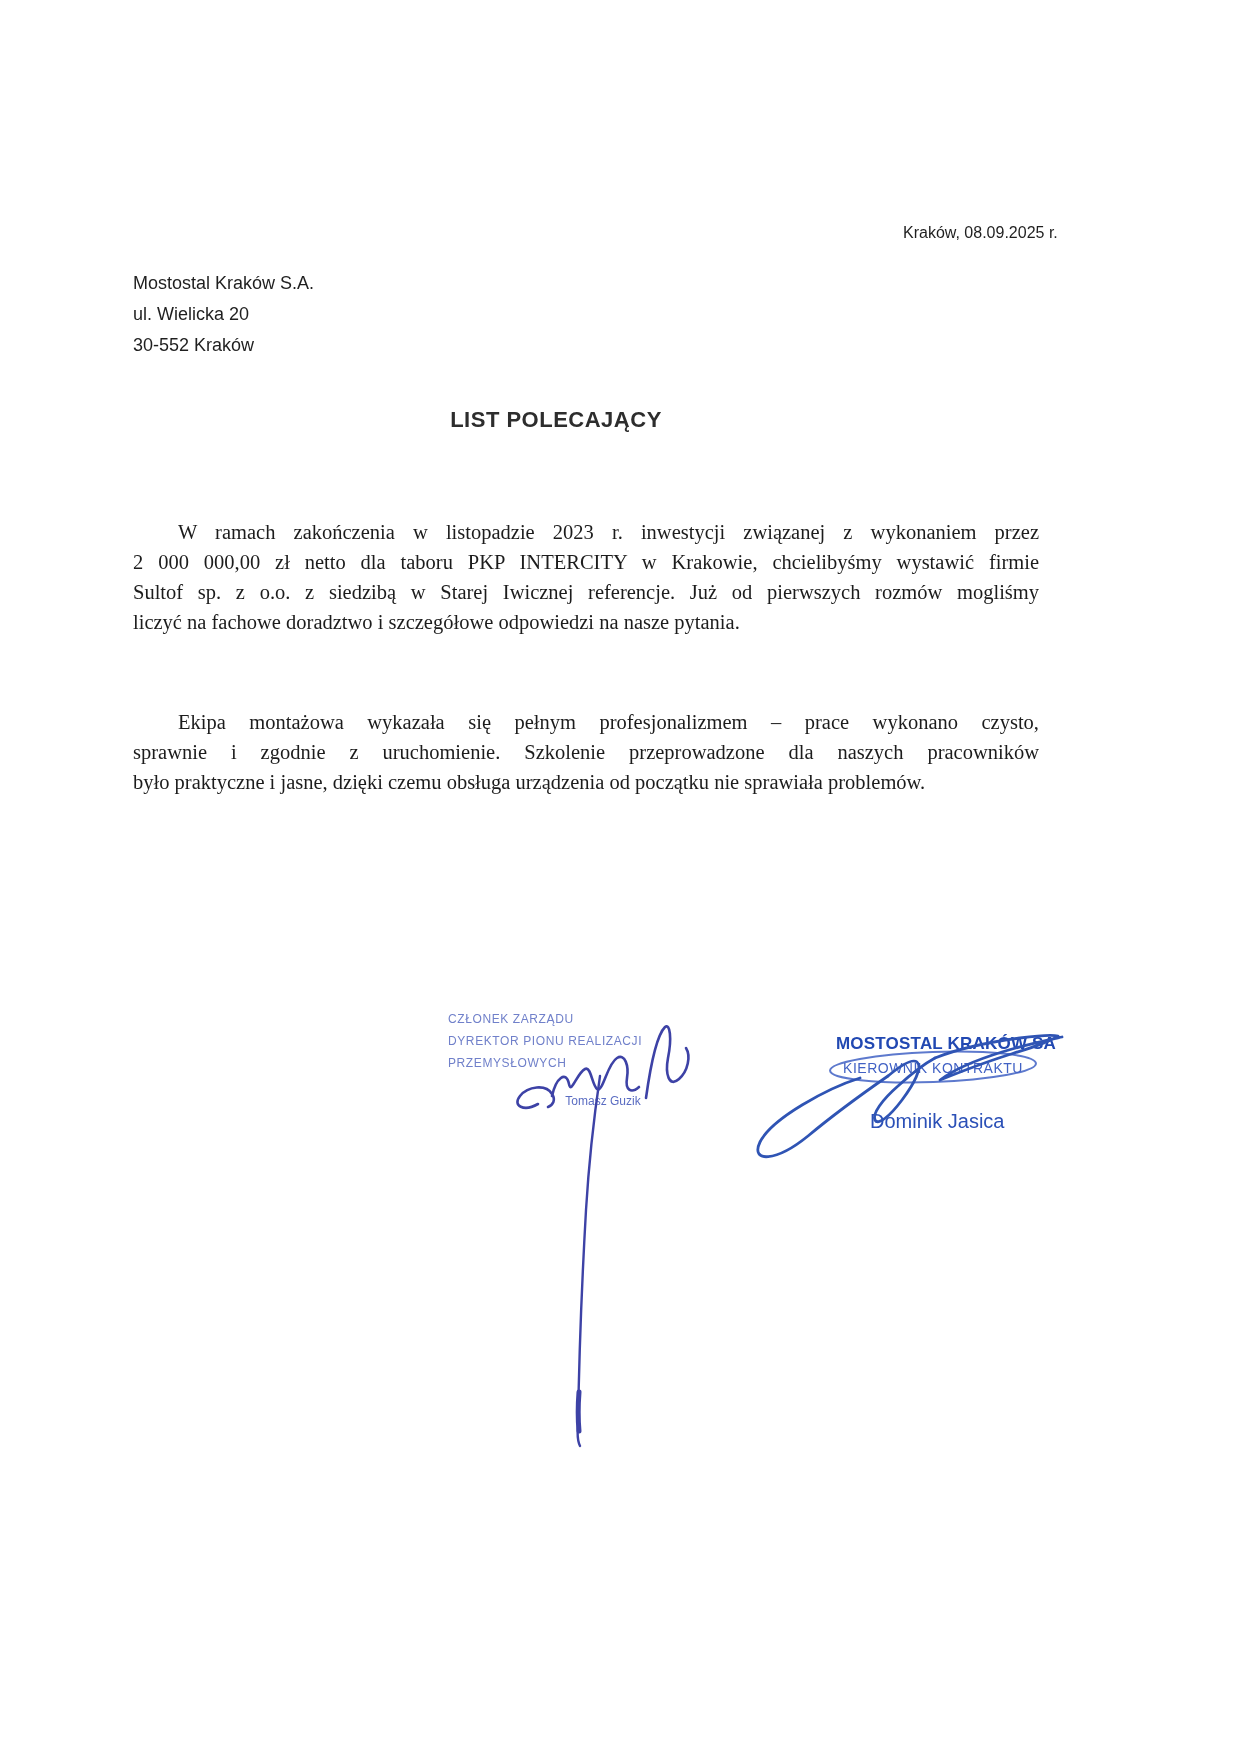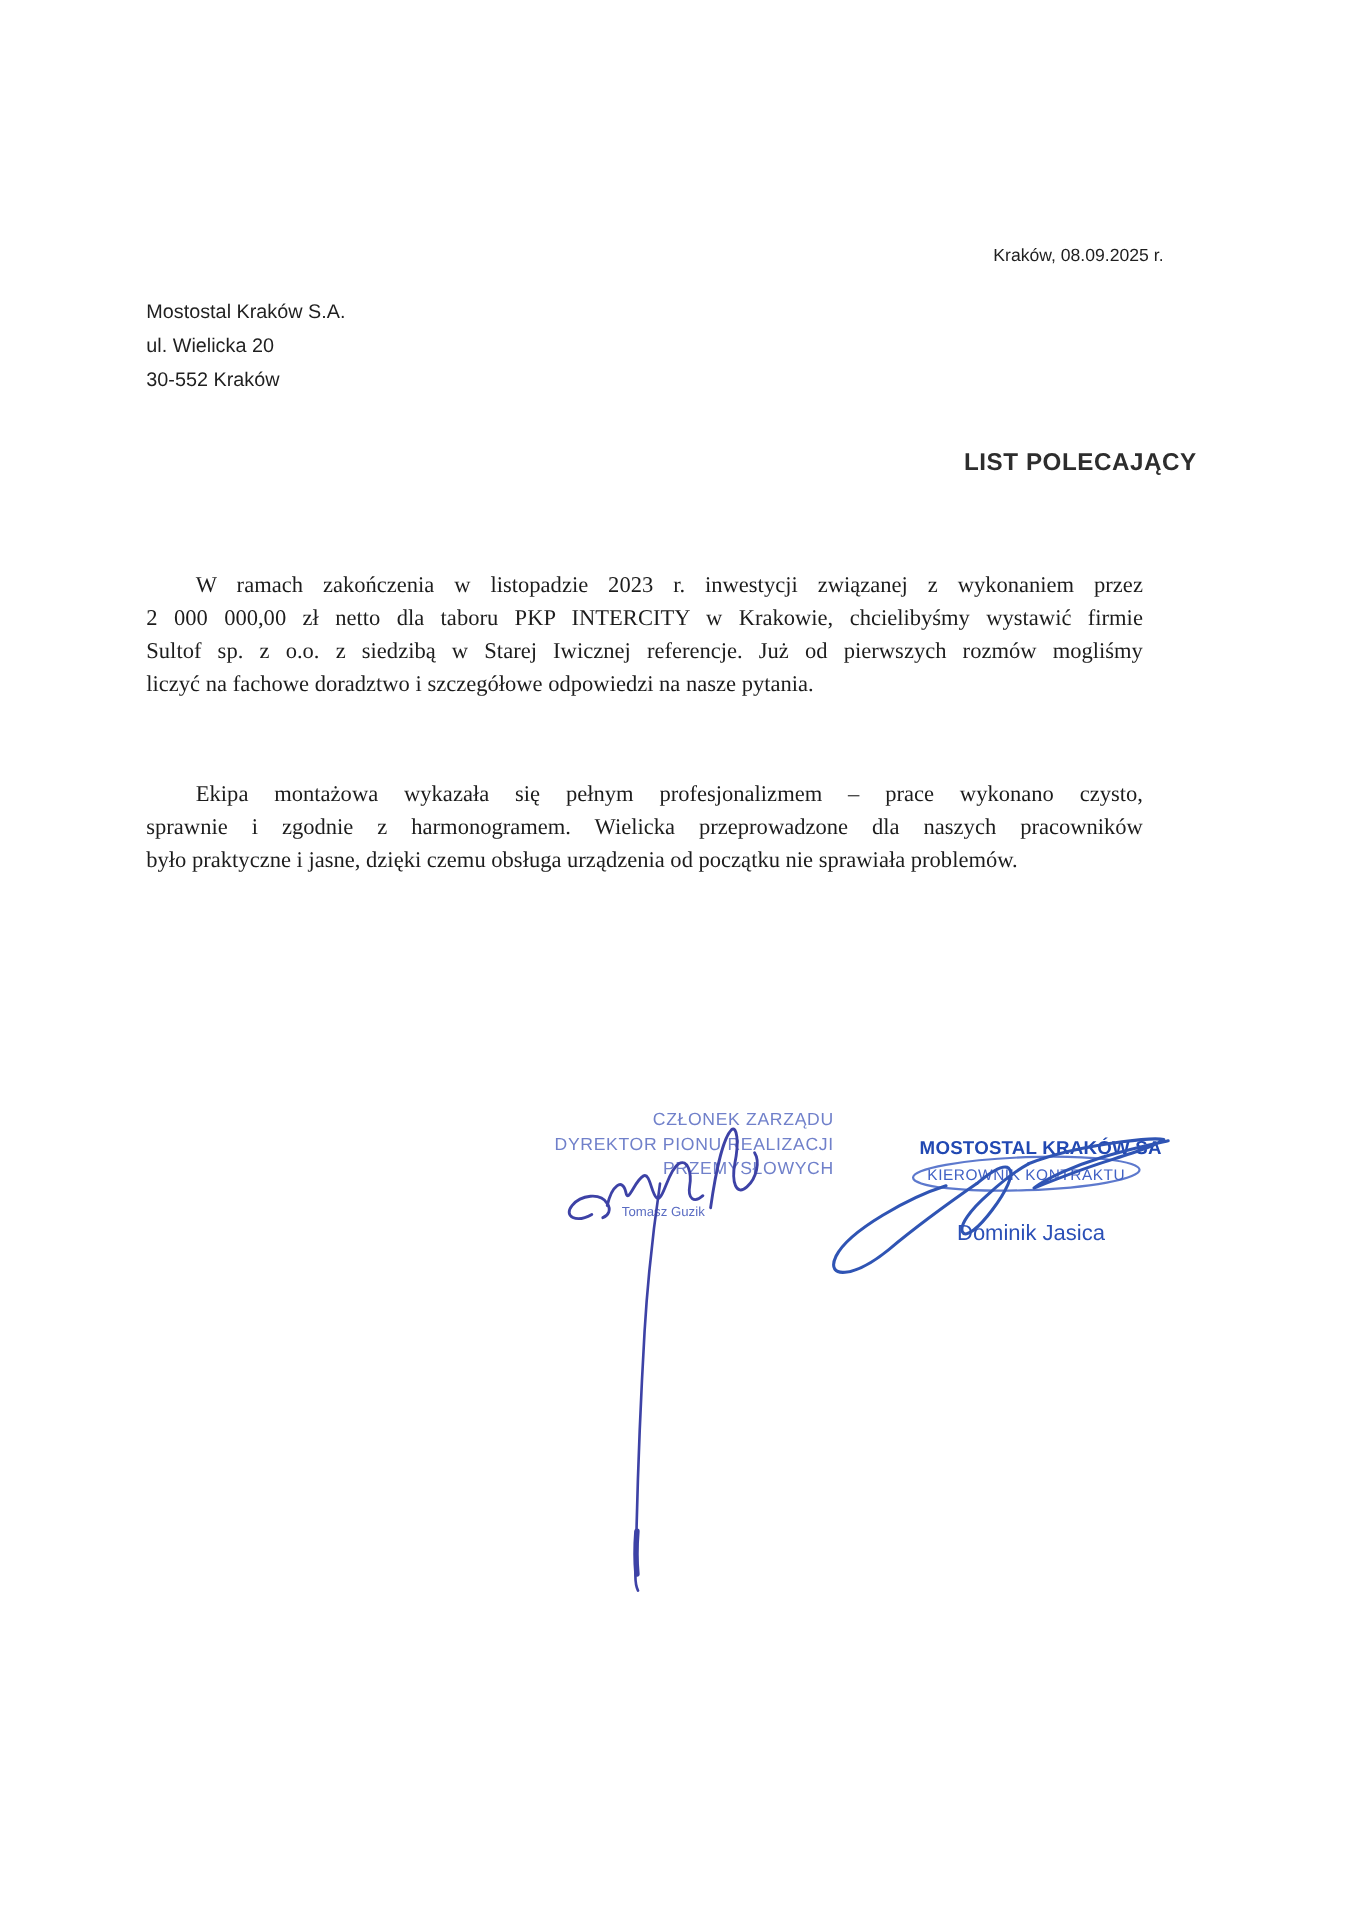--- a/index.html
+++ b/index.html
@@ -15,40 +15,40 @@
   .date{
     position:absolute;left:903px;top:224px;
     font-size:16px;color:var(--header-ink,#1f1f1f);
     white-space:nowrap;
   }
   .recipient{
     position:absolute;left:133px;top:268px;
     font-size:18px;line-height:31px;color:var(--header-ink,#1f1f1f);
   }
   .title{
-    position:absolute;left:0;top:407px;width:1088px;
-    text-align:right;font-size:22px;font-weight:bold;
+    position:absolute;left:12px;top:407px;width:1088px;
+    text-align:center;font-size:22px;font-weight:bold;
     letter-spacing:.5px;color:var(--title-ink,#2d2d2d);
   }
   .body-block{
     position:absolute;left:133px;top:0;width:906px;height:1000px;
     font-family:"Liberation Serif","DejaVu Serif",serif;
     font-size:20.5px;line-height:30px;color:var(--body-ink,#1c1c1c);
   }
   .para{position:absolute;left:0;width:906px;}
   .para:nth-child(1){top:517px;}
   .para:nth-child(2){top:707px;}
   .para:nth-child(3){top:811px;}
   .line{white-space:normal;font-family:Liberation Serif, serif;}
   .line.j{text-align:justify;text-align-last:justify;}
   .line.ind{padding-left:45px;}
   .b{font-weight:bold;}
   .stamp-left{
     position:absolute;left:448px;top:1008px;width:310px;
-    text-align:right;font-size:16px;line-height:22px;
+    text-align:left;font-size:12px;line-height:22px;
     letter-spacing:.6px;color:var(--stamp-left-blue,#7080ca);
   }
   .name-left{
     position:absolute;left:448px;top:1094px;width:310px;
     text-align:center;font-size:12px;color:var(--name-left-blue,#5a6cc2);
   }
   .company-stamp{
     position:absolute;left:836px;top:1034px;width:230px;
     font-size:17px;font-weight:bold;letter-spacing:.2px;
     color:var(--stamp-right-blue,#2148b2);white-space:nowrap;
@@ -85,21 +85,21 @@
 
   <div class="body-block" id="letterBody">
       <div class="para">
         <div class="line j ind"><span>W ramach zakończenia w listopadzie 2023 r. inwestycji związanej z wykonaniem przez</span></div>
         <div class="line j"><span>2 000 000,00 zł netto dla taboru PKP INTERCITY w Krakowie, chcielibyśmy wystawić firmie</span></div>
         <div class="line j"><span>Sultof sp. z o.o. z siedzibą w Starej Iwicznej referencje. Już od pierwszych rozmów mogliśmy</span></div>
         <div class="line"><span>liczyć na fachowe doradztwo i szczegółowe odpowiedzi na nasze pytania.</span></div>
       </div>
       <div class="para">
         <div class="line j ind"><span>Ekipa montażowa wykazała się pełnym profesjonalizmem – prace wykonano czysto,</span></div>
-        <div class="line j"><span>sprawnie i zgodnie z harmonogramem. Wielicka przeprowadzone dla naszych pracowników</span></div>
+        <div class="line j"><span>sprawnie i zgodnie z uruchomienie. Szkolenie przeprowadzone dla naszych pracowników</span></div>
         <div class="line"><span>było praktyczne i jasne, dzięki czemu obsługa urządzenia od początku nie sprawiała problemów.</span></div>
       </div>
     </div>
 
   <div class="stamp-left" id="stampLeft">
       <div>CZŁONEK ZARZĄDU</div>
       <div>DYREKTOR PIONU REALIZACJI</div>
       <div>PRZEMYSŁOWYCH</div>
     </div>
   <div class="name-left">Tomasz Guzik</div>

